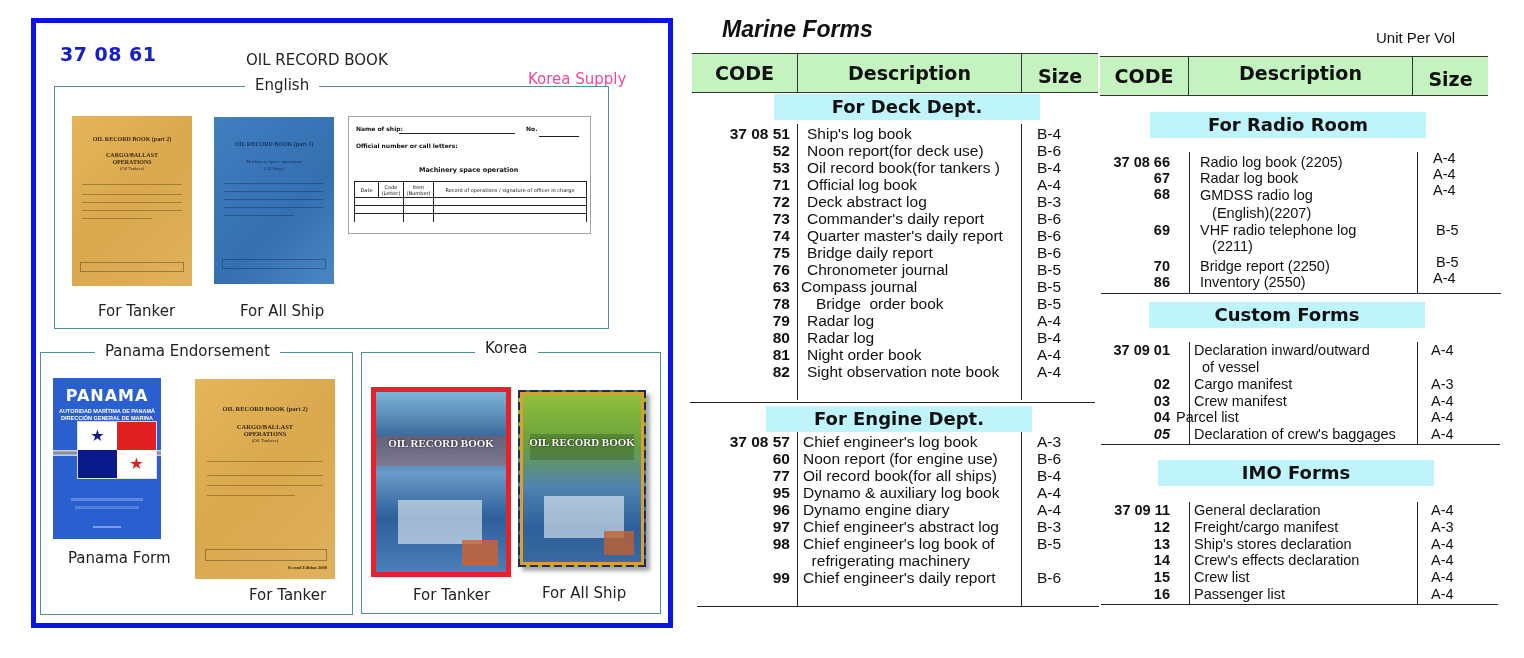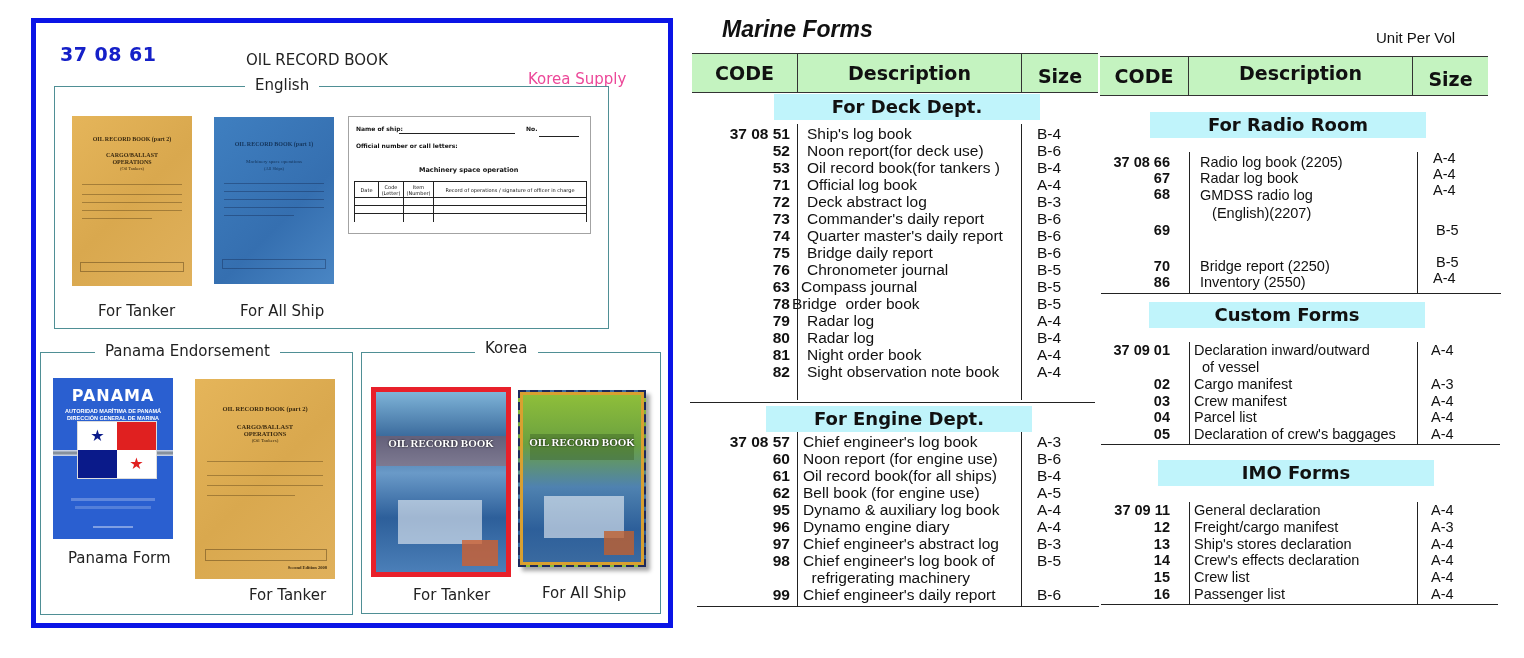--- a/index.html
+++ b/index.html
@@ -131,21 +131,21 @@
               <td style="border-bottom:none;"></td>
             </tr>
       </tbody>
         </table>
     </div>
   </div>
 
   <div class="group" style="left:4px; top:329px; width:313px; height:263px;">
     <div class="group-legend" style="left:54px;">Panama Endorsement</div>
 
-    <div class="book panama" style="left:12px; top:25px; width:120px; height:161px;text-decoration:underline;">
+    <div class="book panama" style="left:12px; top:25px; width:108px; height:161px;text-decoration:underline;">
       <div class="ptitle">PANAMA</div>
       <div class="psub" style="top:30px;">AUTORIDAD MARÍTIMA DE PANAMÁ</div>
       <div class="psub" style="top:37px;">DIRECCIÓN GENERAL DE MARINA MERCANTE</div>
       <div style="position:absolute; left:0; right:0; top:72px; height:6px; background:linear-gradient(180deg,#fff 0%,#8a8a7a 50%,#fff 100%); opacity:0.8;"></div>
       <div class="flag">
         <div class="w">
             <span class="star" style="color:#0a1a8a;">★</span>
           </div>
         <div class="r"></div>
         <div class="b"></div>
@@ -259,21 +259,21 @@
       <span class="rd" style="left:107px;">Chronometer journal</span>
       <span class="rs" style="left:337px;">B-5</span>
     </div>
   <div class="row">
       <span class="rc" style="right:310px;">63</span>
       <span class="rd" style="left:101px;">Compass journal</span>
       <span class="rs" style="left:337px;">B-5</span>
     </div>
   <div class="row">
       <span class="rc" style="right:310px;">78</span>
-      <span class="rd" style="left:92px;">Bridge  order book</span>
+      <span class="rd" style="left:116px;">Bridge  order book</span>
       <span class="rs" style="left:337px;">B-5</span>
     </div>
   <div class="row">
       <span class="rc" style="right:310px;">79</span>
       <span class="rd" style="left:107px;">Radar log</span>
       <span class="rs" style="left:337px;">A-4</span>
     </div>
   <div class="row">
       <span class="rc" style="right:310px;">80</span>
       <span class="rd" style="left:107px;">Radar log</span>
@@ -300,28 +300,23 @@
       <span class="rc" style="right:310px;">37 08 57</span>
       <span class="rd" style="left:103px;">Chief engineer's log book</span>
       <span class="rs" style="left:337px;">A-3</span>
     </div>
   <div class="row">
       <span class="rc" style="right:310px;">60</span>
       <span class="rd" style="left:103px;">Noon report (for engine use)</span>
       <span class="rs" style="left:337px;">B-6</span>
     </div>
   <div class="row">
-      <span class="rc" style="right:310px;">61</span>
+      <span class="rc" style="right:310px;">77</span>
       <span class="rd" style="left:103px;">Oil record book(for all ships)</span>
       <span class="rs" style="left:337px;">B-4</span>
-    </div>
-  <div class="row">
-      <span class="rc" style="right:310px;">62</span>
-      <span class="rd" style="left:103px;">Bell book (for engine use)</span>
-      <span class="rs" style="left:337px;">A-5</span>
     </div>
   <div class="row">
       <span class="rc" style="right:310px;">95</span>
       <span class="rd" style="left:103px;">Dynamo &amp; auxiliary log book</span>
       <span class="rs" style="left:337px;">A-4</span>
     </div>
   <div class="row">
       <span class="rc" style="right:310px;">96</span>
       <span class="rd" style="left:103px;">Dynamo engine diary</span>
       <span class="rs" style="left:337px;">A-4</span>
@@ -360,20 +355,22 @@
       <span class="rs" style="left:333px; top:-4px;">A-4</span>
     </div>
   <div class="row" style="height:36px;">
       <span class="rc" style="right:330px;">68</span>
       <span class="rd" style="left:100px; line-height:18px;">GMDSS radio log
    (English)(2207)</span>
       <span class="rs" style="left:333px; top:-4px;">A-4</span>
     </div>
   <div class="row" style="height:36px;">
       <span class="rc" style="right:330px;">69</span>
+      <span class="rd" style="left:100px;">VHF radio telephone log
+   (2211)</span>
       <span class="rs" style="left:336px;">B-5</span>
     </div>
   <div class="row" style="height:16px;">
       <span class="rc" style="right:330px;">70</span>
       <span class="rd" style="left:100px;">Bridge report (2250)</span>
       <span class="rs" style="left:336px; top:-4px;">B-5</span>
     </div>
   <div class="row" style="height:16px;">
       <span class="rc" style="right:330px;">86</span>
       <span class="rd" style="left:100px;">Inventory (2550)</span>
@@ -397,25 +394,25 @@
       <span class="rd" style="left:94px;">Cargo manifest</span>
       <span class="rs" style="left:331px;">A-3</span>
     </div>
   <div class="row" style="height:16.5px;">
       <span class="rc" style="right:330px;">03</span>
       <span class="rd" style="left:94px;">Crew manifest</span>
       <span class="rs" style="left:331px;">A-4</span>
     </div>
   <div class="row" style="height:16.5px;">
       <span class="rc" style="right:330px;">04</span>
-      <span class="rd" style="left:94px;">Parcel list</span>
+      <span class="rd" style="left:76px;">Parcel list</span>
       <span class="rs" style="left:331px;">A-4</span>
     </div>
   <div class="row" style="height:16.5px;">
-      <span class="rc" style="right:330px;">05</span>
+      <span class="rc" style="right:330px;font-style:italic;">05</span>
       <span class="rd" style="left:94px;">Declaration of crew's baggages</span>
       <span class="rs" style="left:331px;">A-4</span>
     </div>
 </div>
 <div class="hline" style="left:1101px; top:444px; width:399px;"></div>
 
 <div class="sec-head" style="left:1158px; top:460px; width:276px;">IMO Forms</div>
 <div class="vline" style="left:1189px; top:502px; height:103px;"></div>
 <div class="vline" style="left:1417px; top:502px; height:103px;"></div>
 <div class="rows" style="left:1100px; top:502px; width:400px; font-size:14.5px; line-height:16.8px;">

